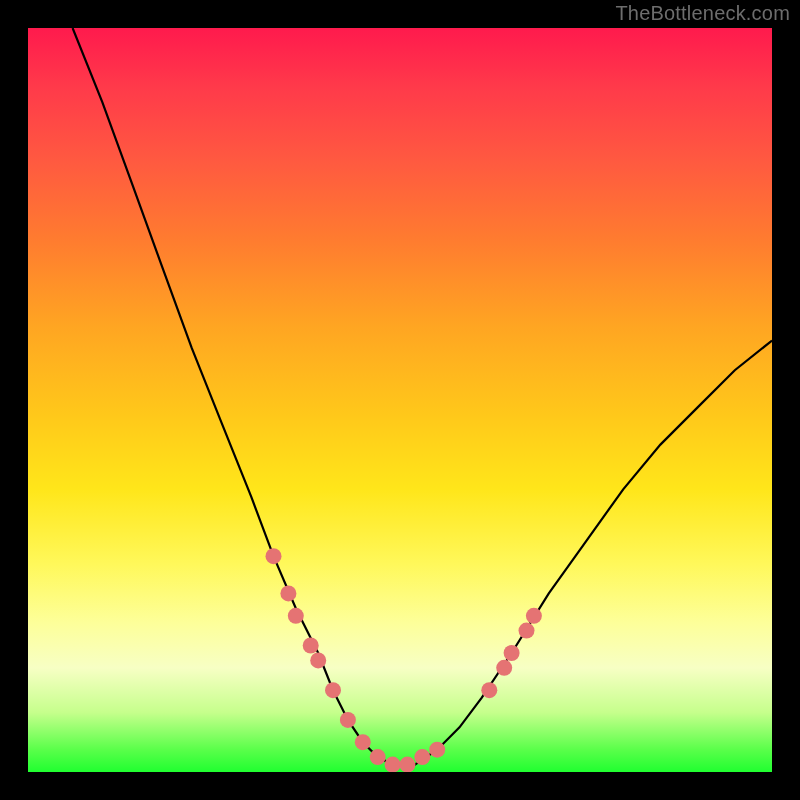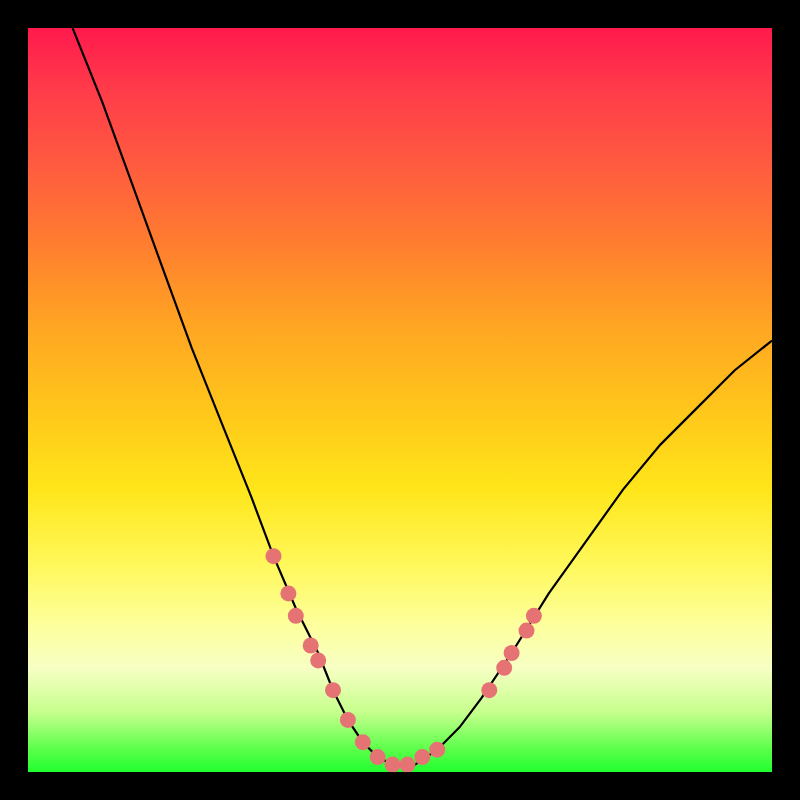--- a/index.html
+++ b/index.html
@@ -81,13 +81,14 @@
           <circle cx="394.3" cy="729.1" r="8" fill="#e57373"></circle>
           <circle cx="409.2" cy="721.7" r="8" fill="#e57373"></circle>
           <circle cx="461.3" cy="662.2" r="8" fill="#e57373"></circle>
           <circle cx="476.2" cy="639.8" r="8" fill="#e57373"></circle>
           <circle cx="483.6" cy="625.0" r="8" fill="#e57373"></circle>
           <circle cx="498.5" cy="602.6" r="8" fill="#e57373"></circle>
           <circle cx="505.9" cy="587.8" r="8" fill="#e57373"></circle>
         </g>
     </svg>
   </div>
+  <div class="watermark">TheBottleneck.com</div>
 </div>
 
 </body></html>

